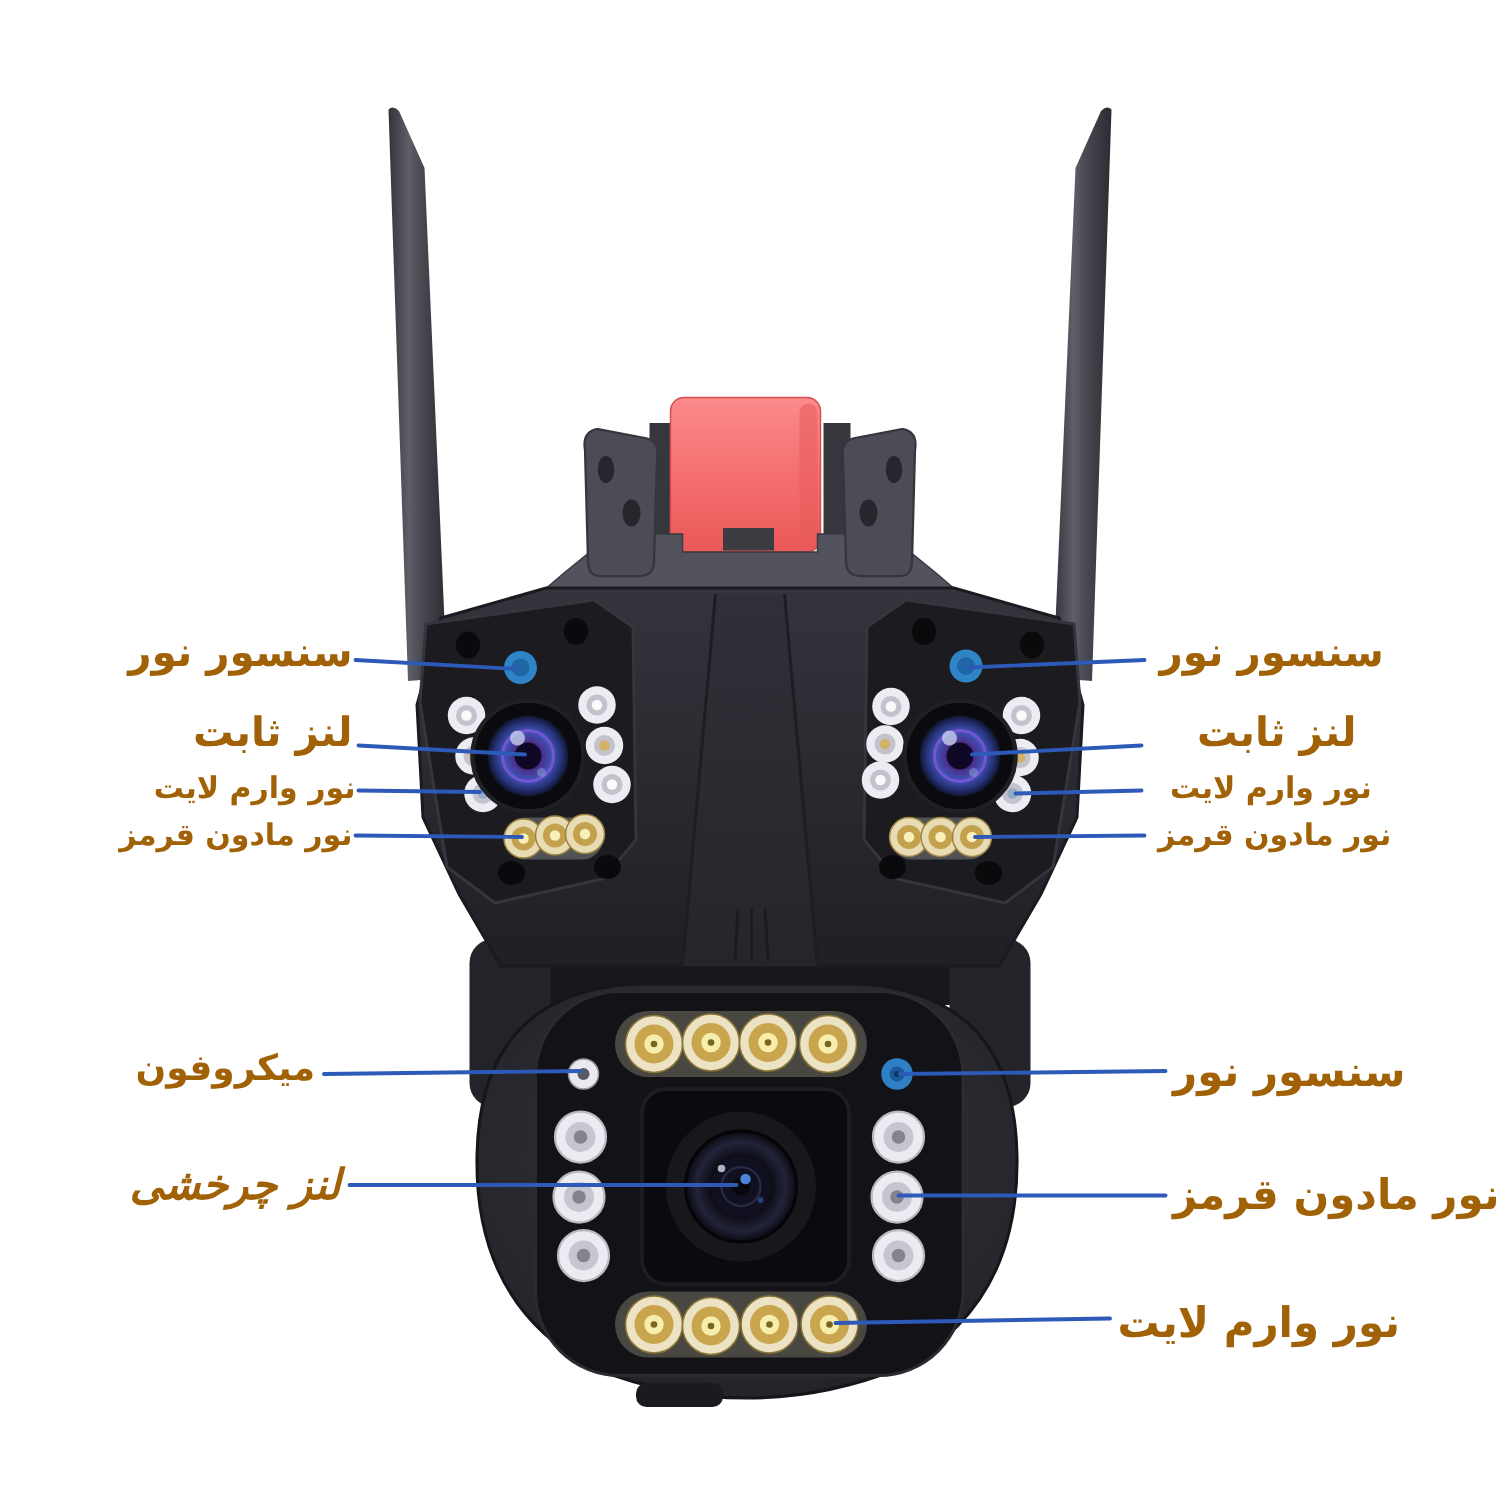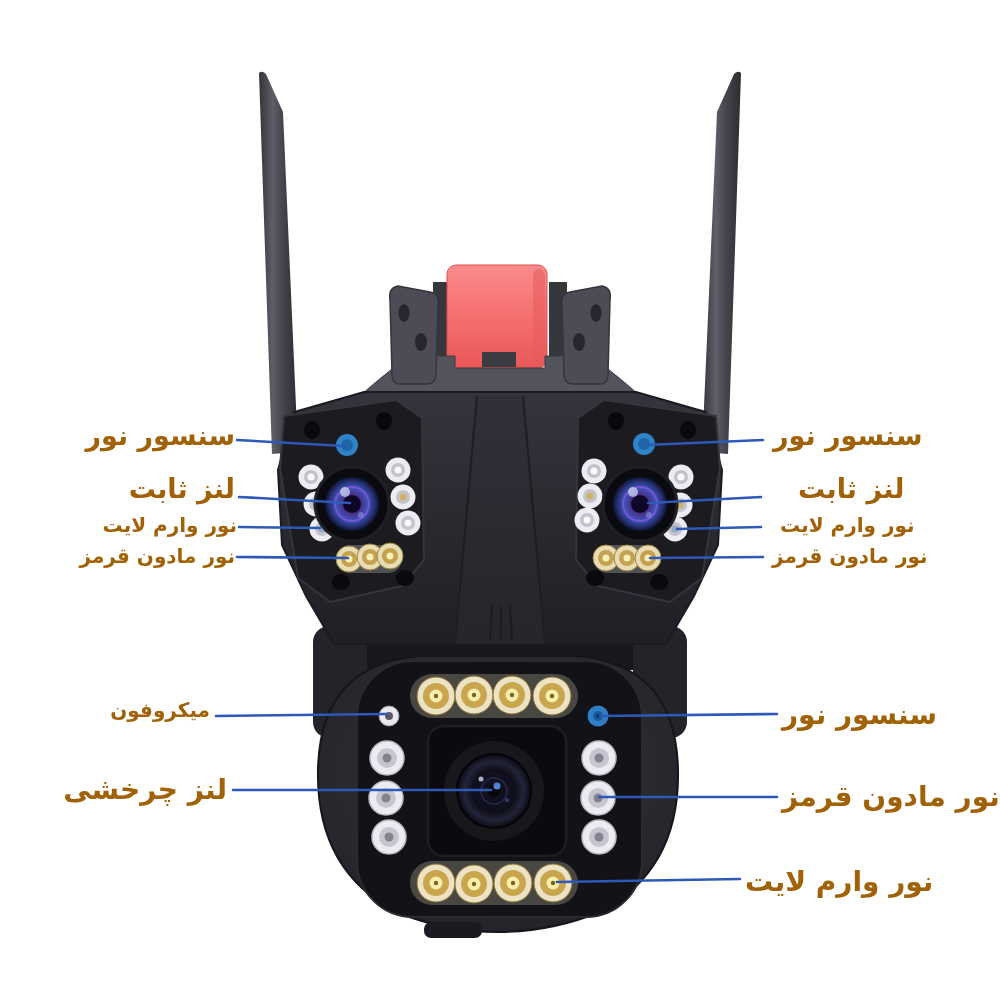--- a/index.html
+++ b/index.html
@@ -8,21 +8,21 @@
     font-family:"DejaVu Sans",sans-serif;
   }
   .stage svg{position:absolute;left:0;top:0;}
   .ann{
     position:absolute;direction:rtl;white-space:nowrap;
     color:#a16207;font-weight:bold;line-height:1.15;
     font-family:"DejaVu Sans",sans-serif;
   }
   .ann.big{font-size:27px;}
   .ann.small{font-size:20px;}
-  .ann.xl{font-size:20px;}
+  .ann.xl{font-size:24px;}
   .ann.lg{font-size:28px;}
 </style>
 </head>
 <body>
 
 <div class="stage">
 
   <svg width="1000" height="1000" viewBox="0 0 1000 1000">
     <defs>
       <linearGradient id="antG" x1="0" y1="0" x2="1" y2="0">
@@ -373,19 +373,19 @@
   <div class="ann big" style="right:765px;top:473px;">لنز ثابت</div>
   <div class="ann small" style="right:763px;top:514px;">نور وارم لایت</div>
   <div class="ann small" style="right:765px;top:545px;">نور مادون قرمز</div>
 
   <div class="ann big" style="left:773px;top:420px;">سنسور نور</div>
   <div class="ann big" style="left:798px;top:473px;">لنز ثابت</div>
   <div class="ann small" style="left:780px;top:514px;">نور وارم لایت</div>
   <div class="ann small" style="left:772px;top:545px;">نور مادون قرمز</div>
 
   <div class="ann xl" style="right:790px;top:699px;">میکروفون</div>
-  <div class="ann lg" style="right:773px;top:774px;">لنز چرخشی</div>
+  <div class="ann lg" style="right:773px;top:774px;font-style:italic;">لنز چرخشی</div>
 
   <div class="ann lg" style="left:782px;top:699px;">سنسور نور</div>
   <div class="ann lg" style="left:782px;top:781px;">نور مادون قرمز</div>
   <div class="ann lg" style="left:745px;top:866px;">نور وارم لایت</div>
 
 </div>
 
 </body></html>

